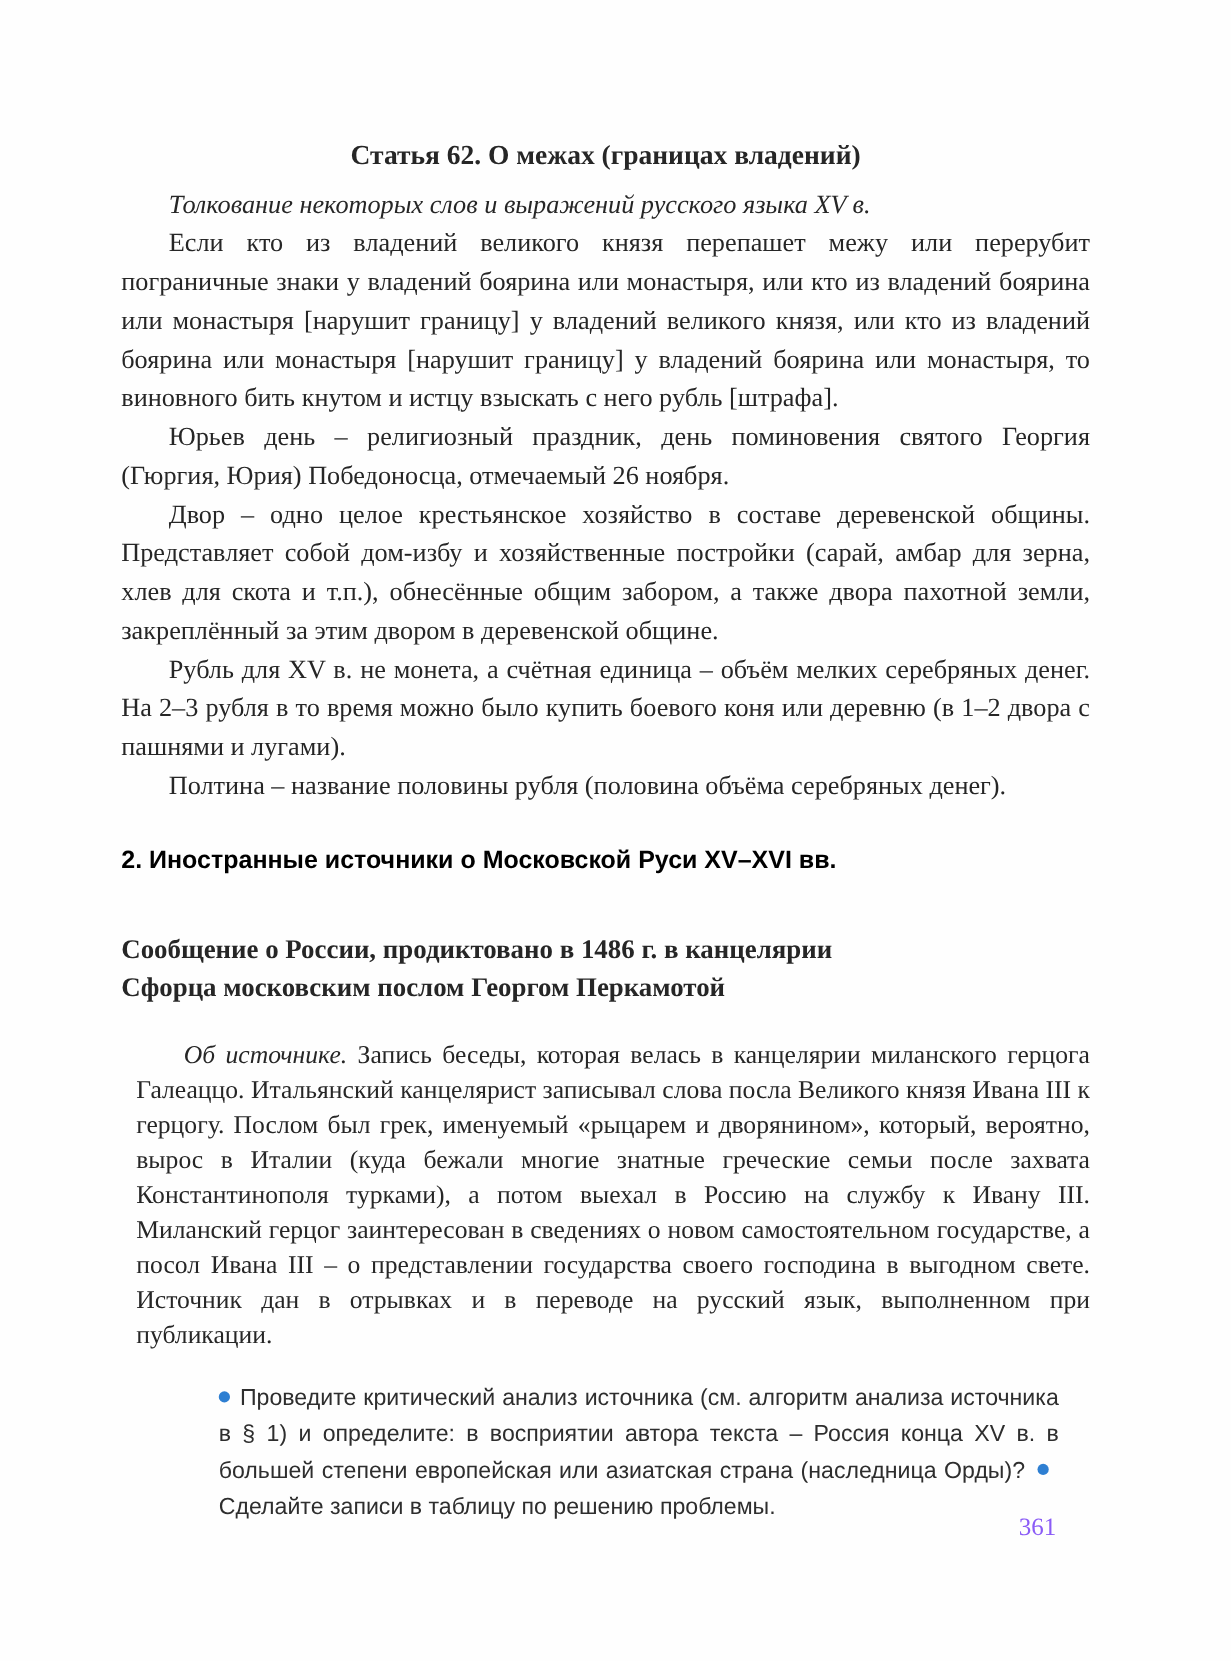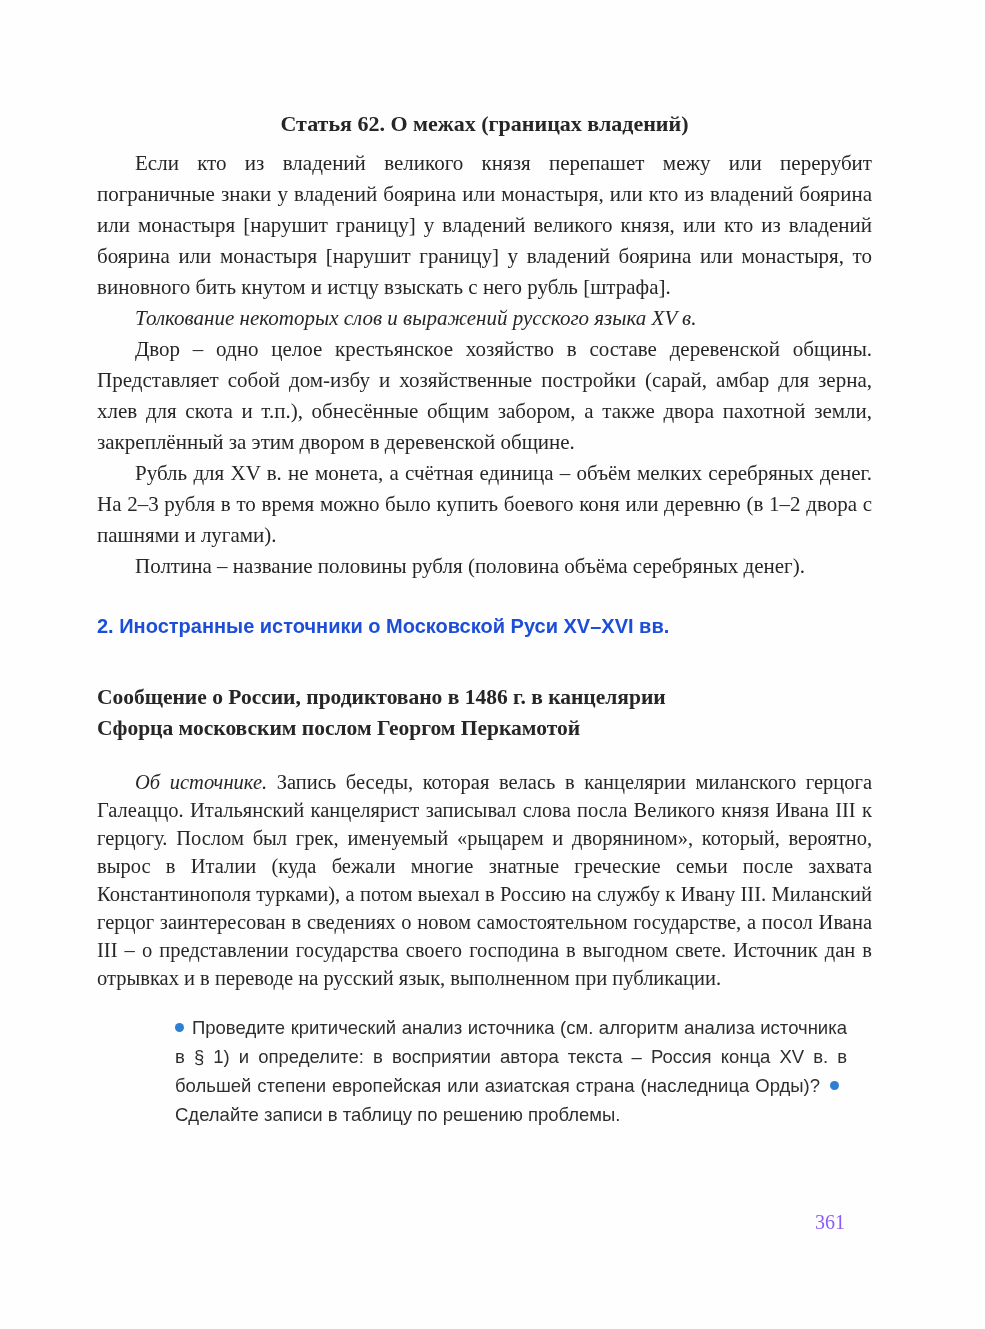--- a/index.html
+++ b/index.html
@@ -36,36 +36,37 @@
   .glossary-intro {
     margin-top: 22px;
     font-style: italic;
   }
   .red-heading {
     margin-top: 32px;
     font-family: "Liberation Sans", "DejaVu Sans", sans-serif;
     font-weight: bold;
     font-size: 20px;
     line-height: 24px;
-    color: #1d4ed8;
+    color: #000000;
     text-align: left;
     text-indent: 0;
   }
   .sub-heading {
     margin-top: 44px;
     font-weight: bold;
     font-size: 21.5px;
     line-height: 31px;
   }
   .about-par {
     margin-top: 24px;
     font-size: 20.5px;
     line-height: 28px;
     text-align: justify;
     text-indent: 38px;
+    margin-left: 12px;
   }
   .about-lead { font-style: italic; }
   .task-block {
     margin: 18px 25px 0 78px;
     font-family: "Liberation Sans", "DejaVu Sans", sans-serif;
     font-size: 18.5px;
     line-height: 29px;
     text-align: justify;
     color: #2e2e2e;
   }
@@ -94,24 +95,25 @@
     color: #8b5cf6;
   }
 </style>
 </head>
 <body>
 
 <div class="page">
 
   <h2 class="article-title">Статья 62. О межах (границах владений)</h2>
 
+  <p class="body-par glossary-intro">Толкование некоторых слов и выражений русского языка XV в.</p>
+
   <p class="body-par">Если кто из владений великого князя перепашет межу или перерубит пограничные знаки у владений боярина или монастыря, или кто из владений боярина или монастыря [нарушит границу] у владений великого князя, или кто из владений боярина или монастыря [нарушит границу] у владений боярина или монастыря, то виновного бить кнутом и истцу взыскать с него рубль [штрафа].</p>
 
-  <p class="body-par glossary-intro">Толкование некоторых слов и выражений русского языка XV в.</p>
-
+  <p class="body-par">Юрьев день – религиозный праздник, день поминовения святого Георгия (Гюргия, Юрия) Победоносца, отмечаемый 26 ноября.</p>
 
   <p class="body-par">Двор – одно целое крестьянское хозяйство в составе деревенской общины. Представляет собой дом-избу и хозяйственные постройки (сарай, амбар для зерна, хлев для скота и т.п.), обнесённые общим забором, а также двора пахотной земли, закреплённый за этим двором в деревенской общине.</p>
 
   <p class="body-par">Рубль для XV в. не монета, а счётная единица – объём мелких серебряных денег. На 2–3 рубля в то время можно было купить боевого коня или деревню (в 1–2 двора с пашнями и лугами).</p>
 
   <p class="body-par">Полтина – название половины рубля (половина объёма серебряных денег).</p>
 
   <h3 class="red-heading">2. Иностранные источники о Московской Руси XV–XVI вв.</h3>
 
   <div class="sub-heading">

